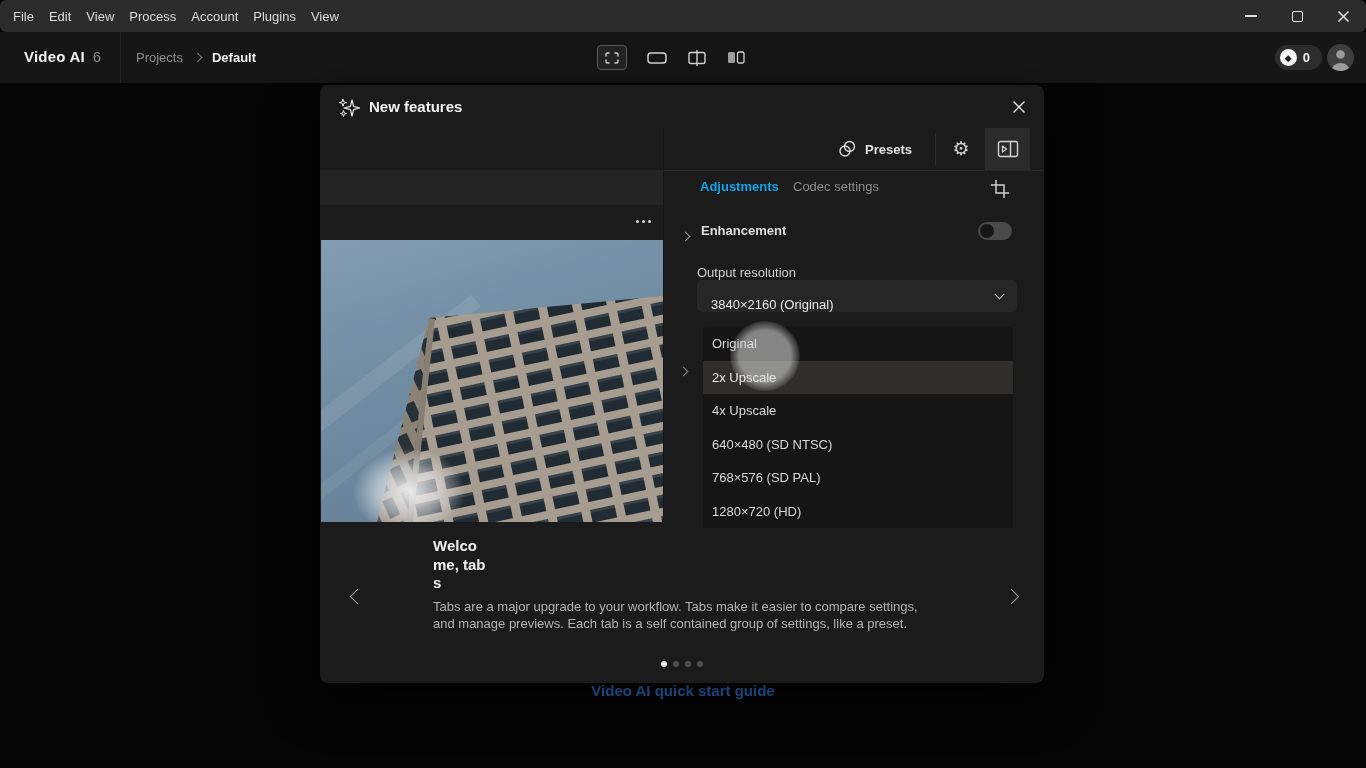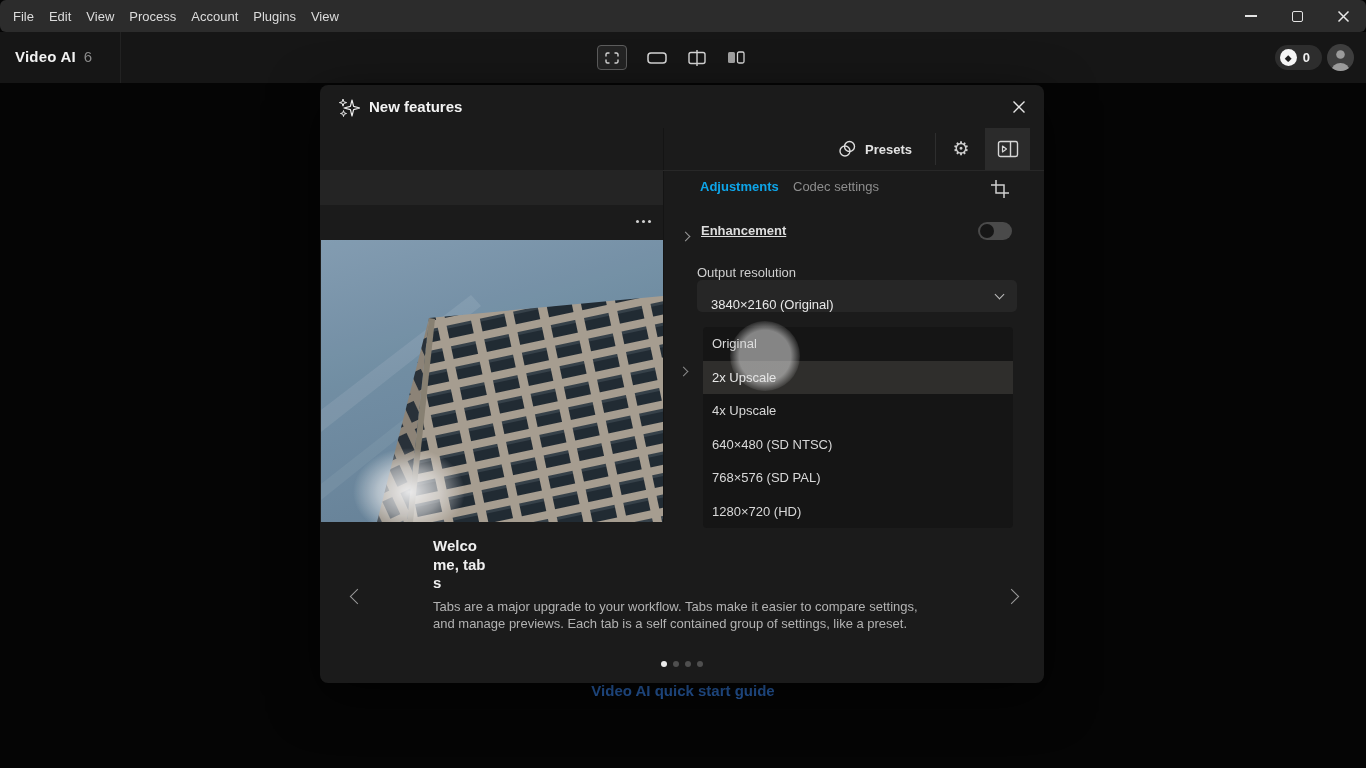--- a/index.html
+++ b/index.html
@@ -14,21 +14,21 @@
   .menus { display:flex; gap:15px; padding-left:13px; }
   .menus span { font-size:13px; color:#dcdcdc; cursor:default; }
   .winctrls { position:absolute; right:0; top:0; height:32px; display:flex; align-items:center; }
   .winbtn { width:46px; height:32px; display:flex; align-items:center; justify-content:center;
             background:transparent; border:none; cursor:pointer; }
   .min-glyph { width:12px; height:2px; background:#e3e3e3; }
   .max-glyph { width:11px; height:11px; border:1.5px solid #e3e3e3; border-radius:2px; }
 
   
   .toolbar { position:absolute; left:0; top:32px; width:1366px; height:51px; background:#161616; }
-  .brand { position:absolute; left:15px; top:0; height:49px; display:flex; align-items:center; gap:8px; }
+  .brand { position:absolute; left:24px; top:0; height:49px; display:flex; align-items:center; gap:8px; }
   .brand .app { font-size:15px; font-weight:700; color:#f2f2f2; letter-spacing:.2px; }
   .brand .ver { font-size:15px; color:#8a8a8a; }
   .vdiv { position:absolute; left:120px; top:0; width:1px; height:51px; background:#222; }
   .breadcrumb { position:absolute; left:136px; top:0; height:51px; display:flex; align-items:center; gap:11px; }
   .breadcrumb .parent { font-size:13px; color:#8f8f8f; }
   .breadcrumb .current { font-size:13px; color:#eee; font-weight:600; }
   .viewmodes { position:absolute; left:597px; top:0; height:51px; display:flex; align-items:center; gap:20px; }
   .vm { display:flex; align-items:center; justify-content:center; cursor:pointer; }
   .vm.sel { width:30px; height:25px; border:1px solid #5d5d5d; border-radius:4px; background:#242424; }
   .tb-right { position:absolute; right:12px; top:0; height:51px; display:flex; align-items:center; gap:5px; }
@@ -77,21 +77,21 @@
   .presets-btn span { font-size:13px; font-weight:600; color:#e3e3e3; }
   .gear-btn { position:absolute; left:627px; top:50px; width:28px; height:28px; background:transparent;
               border:none; color:#cfcfcf; font-size:19px; line-height:28px; text-align:center; cursor:pointer; }
   .ptoggle-btn { position:absolute; left:665px; top:43px; width:45px; height:42px; background:#2b2b2b;
                  border:none; display:flex; align-items:center; justify-content:center; cursor:pointer; }
   .tab-adj { position:absolute; left:380px; top:94px; font-size:13px; font-weight:700; color:#0ea5e9; cursor:pointer; }
   .tab-codec { position:absolute; left:473px; top:94px; font-size:13px; color:#8d8d8d; cursor:pointer; }
   .crop-btn { position:absolute; left:670px; top:92px; width:24px; height:24px; background:transparent;
               border:none; cursor:pointer; }
   .enh-chev { position:absolute; left:362px; top:141px; cursor:pointer; }
-  .enh-label { position:absolute; left:381px; top:138px; font-size:13px; font-weight:600; color:#dedede; cursor:pointer;text-decoration:underline; }
+  .enh-label { position:absolute; left:381px; top:138px; font-size:13px; font-weight:600; color:#dedede; cursor:pointer; }
   .toggle { position:absolute; left:658px; top:137px; width:34px; height:18px; border-radius:9px;
             background:#4a4a4a; cursor:pointer; }
   .toggle .knob { position:absolute; left:2px; top:2px; width:14px; height:14px; border-radius:50%; background:#161616; }
   .outres-label { position:absolute; left:377px; top:180px; font-size:13px; color:#cfcfcf; }
   .select { position:absolute; left:377px; top:195px; width:320px; height:32px; background:#262626;
             border-radius:5px; display:flex; align-items:flex-end; cursor:pointer; }
   .select .val { margin-left:14px; font-size:13px; color:#e8e8e8; }
   .select .chev-d { position:absolute; right:14px; top:11px; border-color:#bdbdbd; }
   .dropdown { position:absolute; left:383px; top:242px; width:310px; height:201px; background:#151515;
               border-radius:4px; overflow:hidden; }
@@ -147,20 +147,25 @@
       </button>
     </div>
   </header>
 
   <div class="toolbar">
     <div class="brand">
       <span class="app">Video AI</span>
       <span class="ver">6</span>
     </div>
     <div class="vdiv"></div>
+    <div class="breadcrumb">
+      <span class="parent">Projects</span>
+      <span class="chev chev-r" style="border-color:#7a7a7a;"></span>
+      <span class="current">Default</span>
+    </div>
 
     <div class="viewmodes">
       <div class="vm sel">
         <svg width="16" height="14" viewBox="0 0 16 14">
           <path d="M2 5 V3.5 A1.5 1.5 0 0 1 3.5 2 H5 M11 2 H12.5 A1.5 1.5 0 0 1 14 3.5 V5 M14 9 V10.5 A1.5 1.5 0 0 1 12.5 12 H11 M5 12 H3.5 A1.5 1.5 0 0 1 2 10.5 V9" fill="none" stroke="#d8d8d8" stroke-width="1.4" stroke-linecap="round"></path>
         </svg>
       </div>
       <div class="vm">
         <svg width="20" height="12" viewBox="0 0 20 12">
           <rect x="1" y="1" width="18" height="10" rx="3" fill="none" stroke="#d8d8d8" stroke-width="1.5"></rect>

